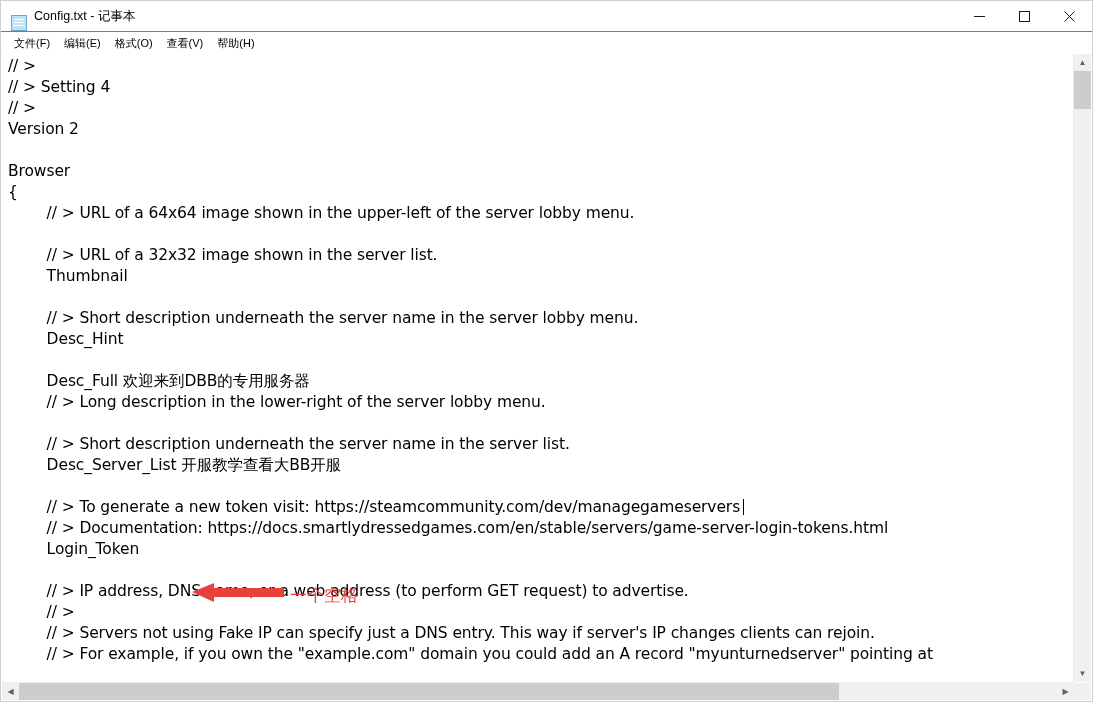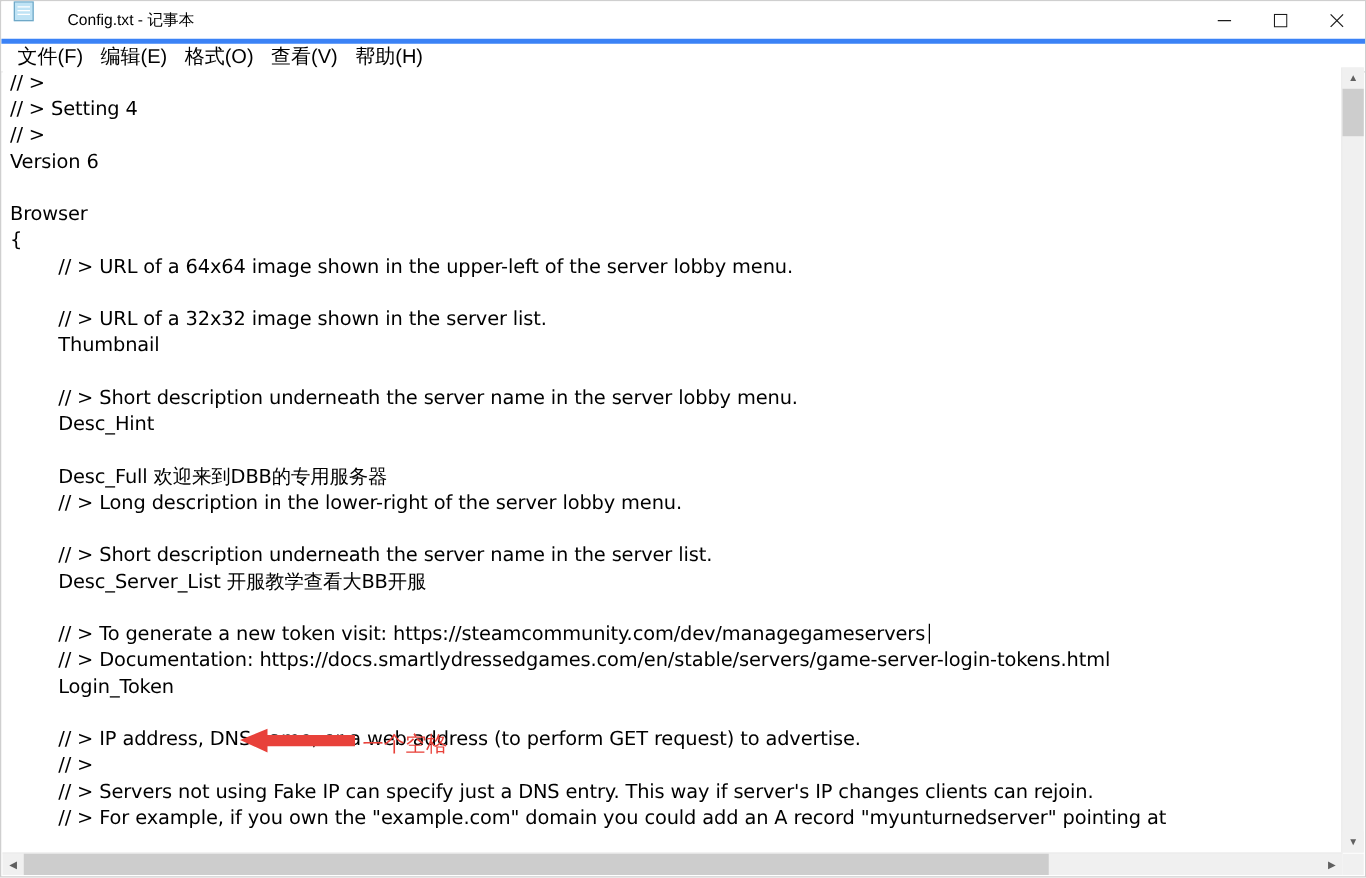--- a/index.html
+++ b/index.html
@@ -20,25 +20,24 @@
     background: #ffffff;
     box-sizing: border-box;
     border: 1px solid #cfcfcf;
     overflow: hidden;
   }
 
   
   .titlebar {
     height: 30px;
     display: flex;
-    align-items: flex-start;
-    background: #ffffff;
-    border-bottom: 4px solid #3b82f6;
+    align-items: flex-end;
+    background: #ffffff;
+    border-bottom: 1px solid #3b82f6;
     position: relative;
-    gap: 20px;
   }
   .titlebar-icon {
     width: 16px;
     height: 16px;
     margin-left: 10px;
     margin-right: 7px;
     background: #bfe3f5;
     border: 1px solid #6fa8c7;
     box-sizing: border-box;
     position: relative;
@@ -78,21 +77,21 @@
   
   .menubar {
     height: 22px;
     display: flex;
     align-items: center;
     padding-left: 6px;
     background: #ffffff;
     border-bottom: 1px solid #d9d9d9;
   }
   .menuitem {
-    font-size: 16px;
+    font-size: 11px;
     color: #000000;
     padding: 2px 7px;
     line-height: 16px;
     white-space: nowrap;
   }
 
   
   .editor-wrap {
     position: absolute;
     left: 1px;
@@ -255,21 +254,21 @@
     <div class="menuitem">格式(O)</div>
     <div class="menuitem">查看(V)</div>
     <div class="menuitem">帮助(H)</div>
   </div>
 
   <div class="editor-wrap">
     <div class="editor" id="editor">
         <div class="line">// &gt;</div>
         <div class="line">// &gt; Setting 4</div>
         <div class="line">// &gt;</div>
-        <div class="line">Version 6</div>
+        <div class="line">Version 2</div>
         <div class="line blank"> </div>
         <div class="line">Browser</div>
         <div class="line">{</div>
         <div class="line">        // &gt; URL of a 64x64 image shown in the upper-left of the server lobby menu.</div>
         <div class="line blank"> </div>
         <div class="line">        // &gt; URL of a 32x32 image shown in the server list.</div>
         <div class="line">        Thumbnail</div>
         <div class="line blank"> </div>
         <div class="line">        // &gt; Short description underneath the server name in the server lobby menu.</div>
         <div class="line">        Desc_Hint</div>

